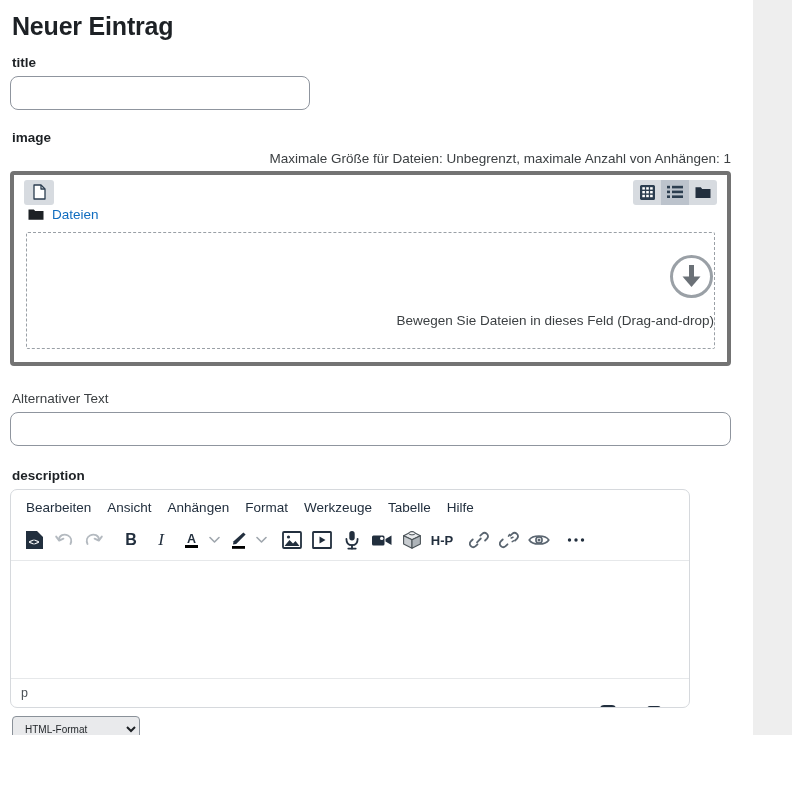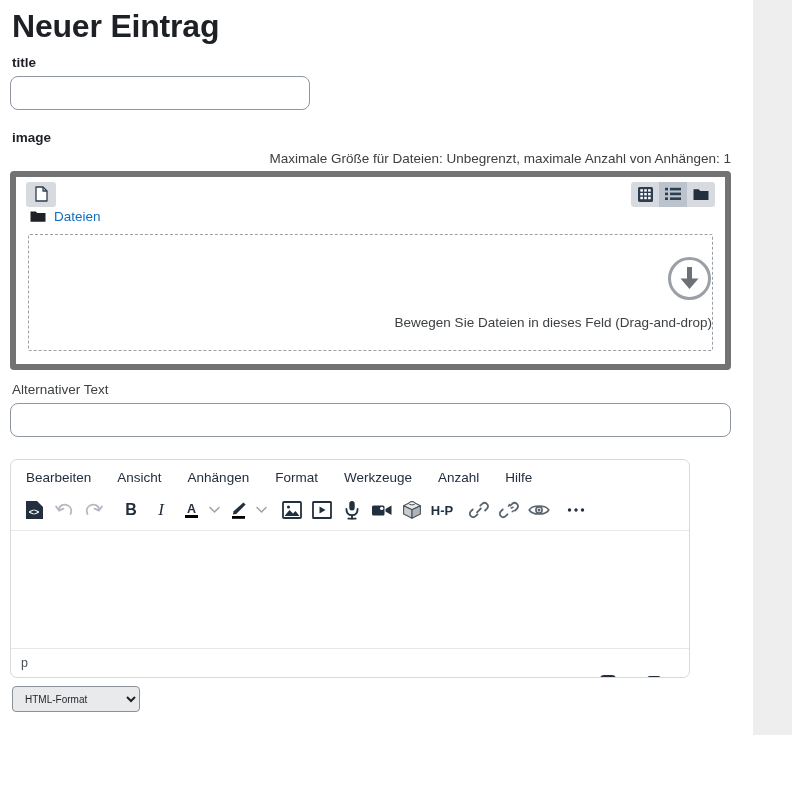--- a/index.html
+++ b/index.html
@@ -40,21 +40,21 @@
     background: #ffffff;
     overflow: hidden;
     padding: 0;
     box-sizing: border-box;
     z-index: 2;
   }
   .inner {
     padding: 8px 12px 0 10px;
   }
   h1.page-title {
-    font-size: 32px;
+    font-size: 25px;
     line-height: 30px;
     font-weight: bold;
     margin: 3px 0 14px 2px;
     color: #1d2125;
     letter-spacing: -0.2px;
   }
   .field-label {
     font-size: 13.5px;
     font-weight: bold;
     color: #1d2125;
@@ -87,24 +87,24 @@
     text-align: right;
     font-size: 13.5px;
     color: #3c4043;
     width: 721px;
     margin: 0 0 5px 0;
     white-space: nowrap;
   }
   .filemanager {
     width: 721px;
     box-sizing: border-box;
-    border: 6px solid #737373;
+    border: 4px solid #737373;
     border-radius: 4px;
     background: #ffffff;
-    margin-bottom: 12px;
+    margin-bottom: 25px;
     overflow: hidden;
   }
   .fm-toolbar {
     display: flex;
     align-items: center;
     justify-content: space-between;
     height: 32px;
     padding: 4px 6px 2px 6px;
     box-sizing: border-box;
   }
@@ -173,21 +173,21 @@
     width: 680px;
     box-sizing: border-box;
     border: 1px solid #d6d9dd;
     border-radius: 7px;
     background: #ffffff;
     overflow: hidden;
   }
   .tox-menubar {
     display: flex;
     align-items: center;
-    gap: 12px;
+    gap: 2px;
     padding: 6px 8px 3px 8px;
   }
   .tox-mbtn {
     background: transparent;
     border: 0;
     font-family: "Liberation Sans", sans-serif;
     font-size: 13.5px;
     color: #222f3e;
     padding: 3px 7px;
     border-radius: 3px;
@@ -415,30 +415,31 @@
           </span>
           <div class="dz-text">Bewegen Sie Dateien in dieses Feld (Drag-and-drop)</div>
         </div>
       </div>
 
       
       <label class="field-label normal">Alternativer Text</label>
       <input id="alt-input" class="text-input" type="text" placeholder="" style="">
 
       
+      <label class="field-label">description</label>
 
       <div class="editor">
 
         <div class="tox-menubar">
           <button class="tox-mbtn">Bearbeiten</button>
           <button class="tox-mbtn">Ansicht</button>
           <button class="tox-mbtn">Anhängen</button>
           <button class="tox-mbtn">Format</button>
           <button class="tox-mbtn">Werkzeuge</button>
-          <button class="tox-mbtn">Anzahl</button>
+          <button class="tox-mbtn">Tabelle</button>
           <button class="tox-mbtn">Hilfe</button>
         </div>
 
         <div class="tox-toolbar">
 
           <button class="tox-tbtn">
             <span>
               <svg width="19" height="20" viewBox="0 0 19 20" aria-hidden="true">
                 <path d="M1 1 h11 l6 6 v12 h-17 z" fill="#222f3e"></path>
                 <text x="9" y="15" font-family="'Liberation Sans', sans-serif" font-size="9" font-weight="bold" fill="#ffffff" text-anchor="middle">&lt;&gt;</text>

